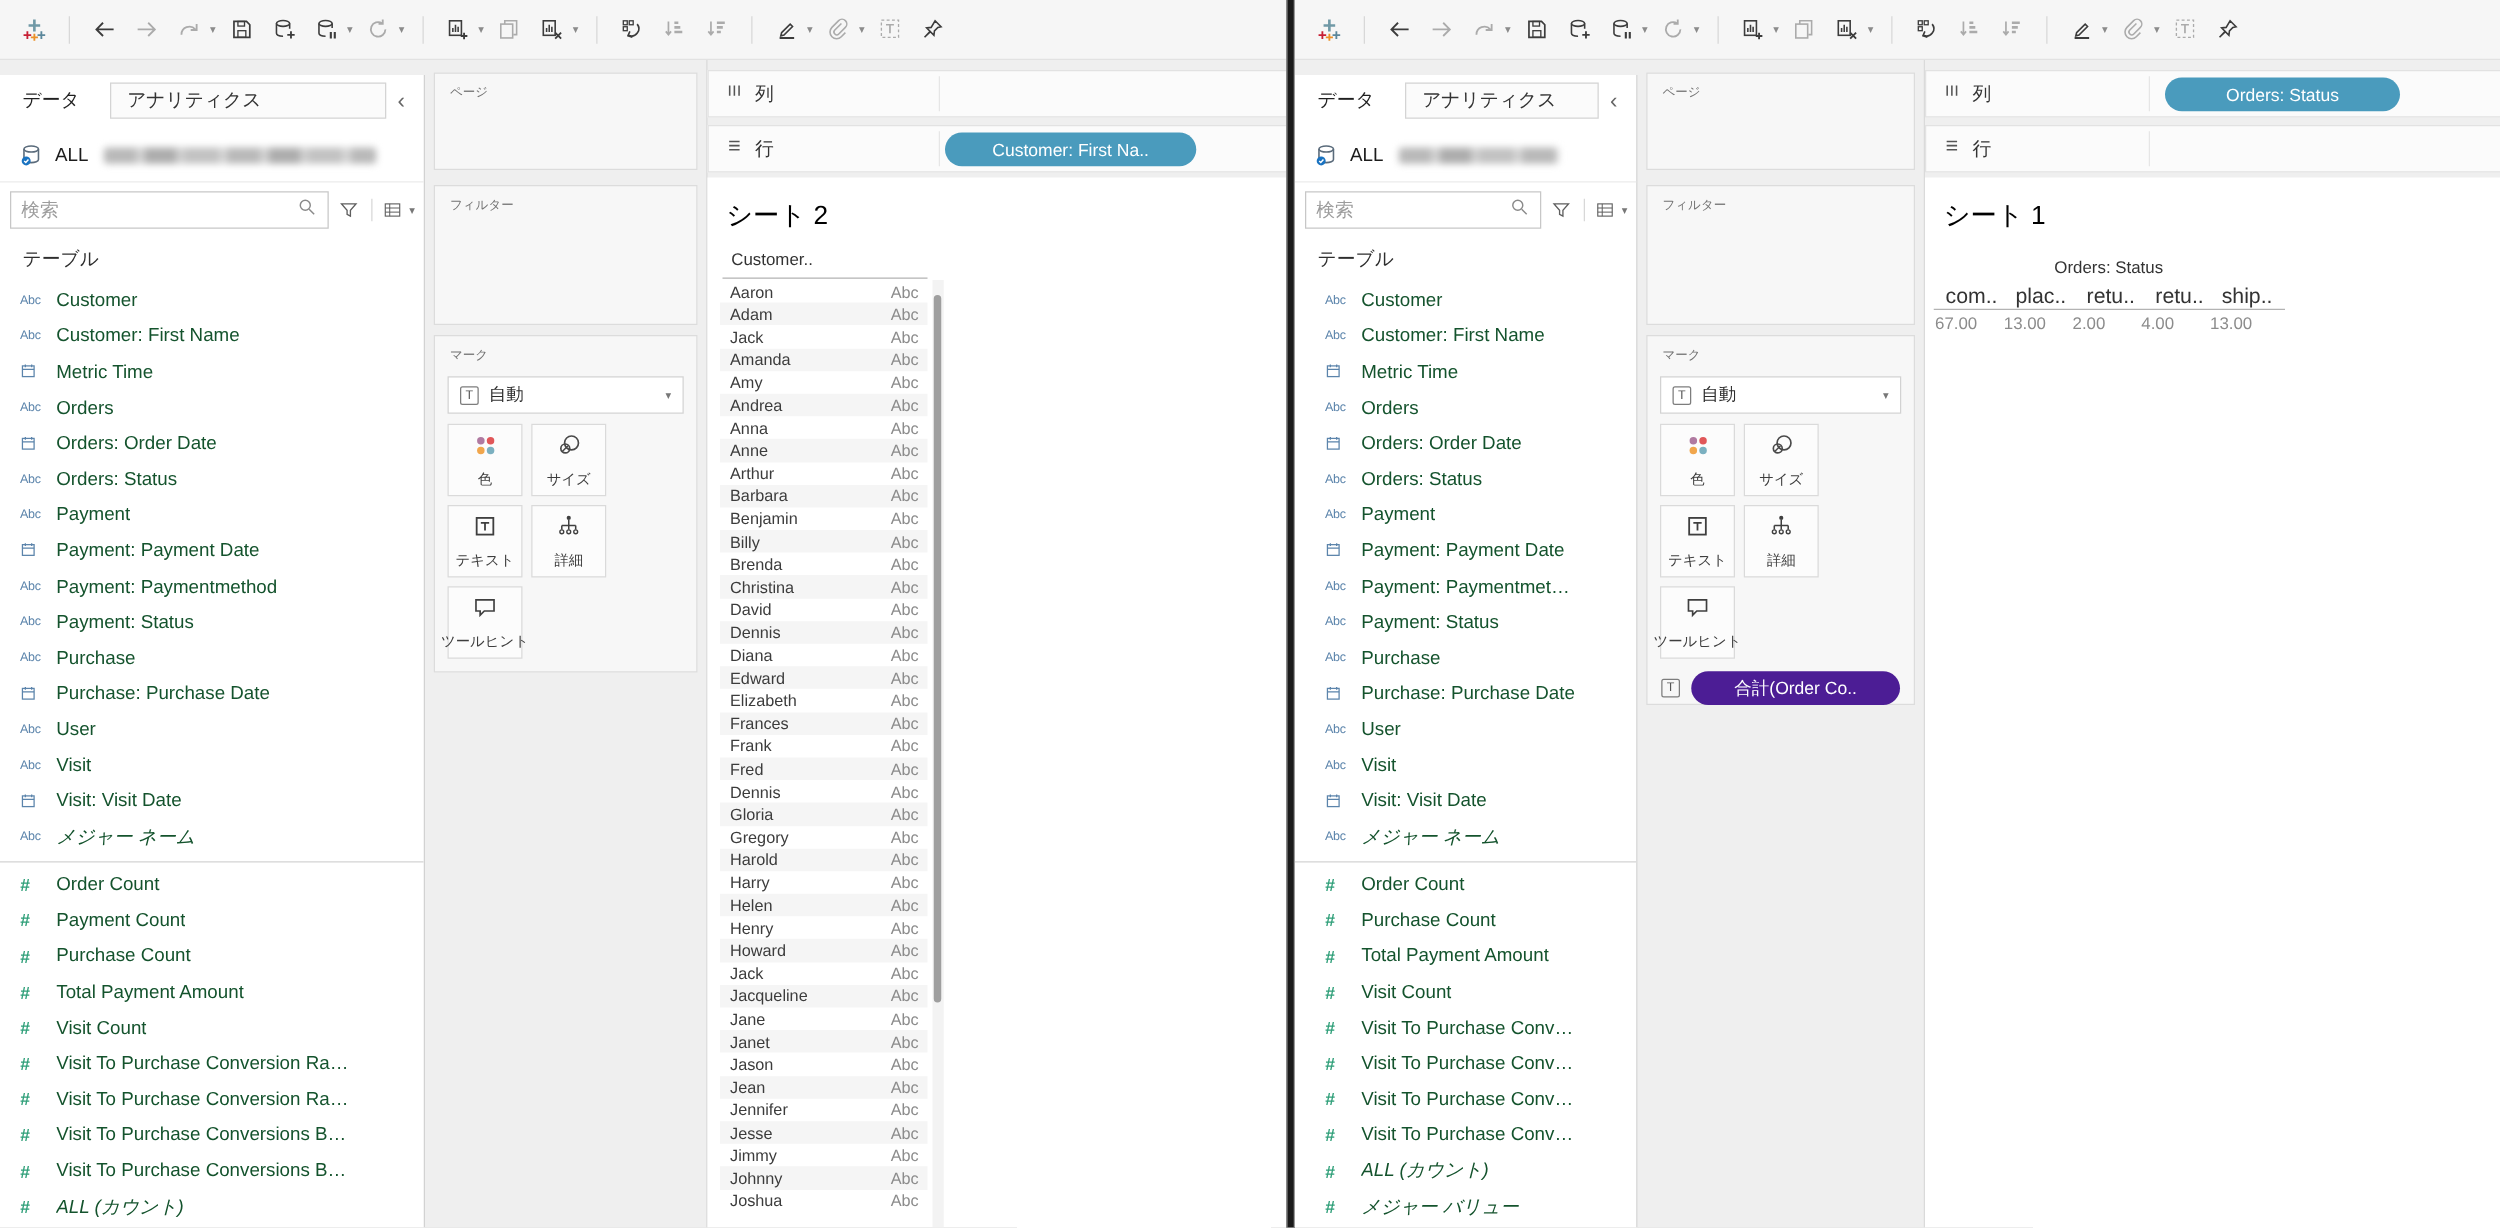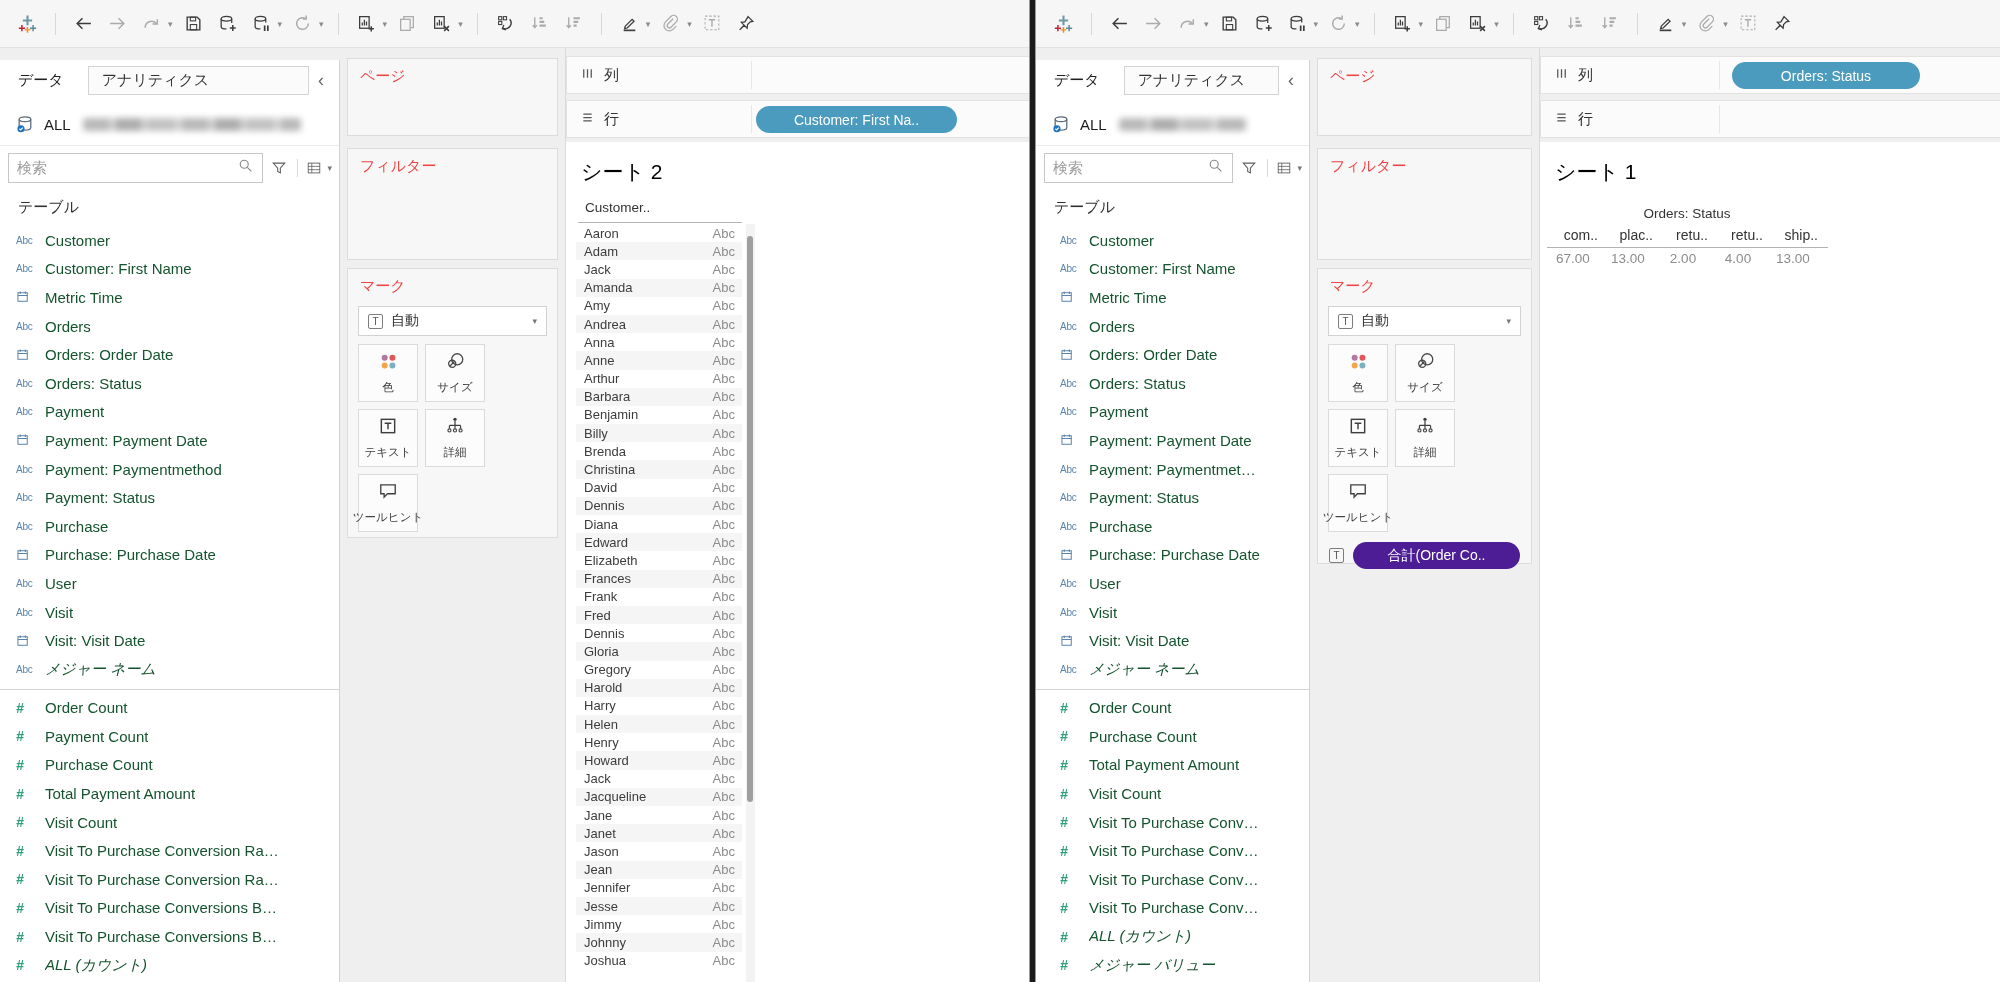--- a/index.html
+++ b/index.html
@@ -49,21 +49,21 @@
   .fi-hash{font-size:14px;color:#31a07a;font-style:italic;font-weight:bold}
   .f-label{font-size:15px;color:#14532d;overflow:hidden;text-overflow:clip}
   .f-label.italic{font-style:italic}
   .f-divider{border-top:1px solid #d4d4d4;margin:5px 0 4px 0}
 
   
   .shelfcol{position:absolute;top:48px;bottom:0;background:#efefef;border-right:1px solid #dadada}
   #win-left .shelfcol{left:341px;width:225px}
   #win-right .shelfcol{left:275px;width:229px}
   .card{position:absolute;left:6px;right:7px;background:#f7f7f7;border:1px solid #dcdcdc}
-  .card-label{padding:8px 12px 4px;font-size:15px;color:#ef4444}
+  .card-label{padding:8px 12px 4px;font-size:10px;color:#737373}
   .card-pages{top:10px;height:78px}
   .card-filters{top:100px;height:112px}
   .card-marks{top:220px;height:270px}
   #win-right .card-marks{height:296px}
   .marks-dropdown{margin:6px 10px 4px;height:30px;border:1px solid #d2d2d2;background:#fff;display:flex;align-items:center;padding:0 9px;gap:8px;font-size:14px;color:#2e2e2e}
   .dd-caret{margin-left:auto;color:#777;font-size:9px}
   .t-box{width:15px;height:15px;border:1px solid #7d7d7d;border-radius:2px;font-size:10px;color:#555;display:flex;align-items:center;justify-content:center;flex:none}
   .marks-grid{display:flex;flex-wrap:wrap;gap:7px;margin:8px 10px}
   .mark-btn{width:60px;height:58px;background:#fcfcfc;border:1px solid #dadada;display:flex;flex-direction:column;align-items:center;justify-content:center;gap:5px}
   .mb-icon svg{width:20px;height:20px}
@@ -101,22 +101,22 @@
   .s2-row:nth-child(even){background:#f5f5f5}
   .s2-name{font-size:13px;color:#3c3c3c}
   .s2-val{font-size:13px;color:#8c8c8c}
   .s2-scroll{position:absolute;top:82px;bottom:0;left:180px;width:9px;background:#f3f3f3}
   .s2-thumb{position:absolute;top:12px;left:1px;width:6px;height:566px;background:#9f9f9f;border-radius:3px}
   
   .s1-spanner{position:absolute;top:64px;left:8px;width:278px;text-align:center;font-size:13.5px;color:#333}
   .s1-cols{position:absolute;top:85px;left:8px;display:flex}
   .s1-line{position:absolute;top:105px;left:7px;width:281px;height:1px;background:#b3b3b3}
   .s1-vals{position:absolute;top:109px;left:8px;display:flex;color:#8c8c8c}
-  .s1-cols .cell{width:55px;text-align:right;font-size:14px;color:#333;padding-right:5px}
-  .s1-vals .cell{width:55px;text-align:center;font-size:13.5px;padding-right:5px}
+  .s1-cols .cell{width:55px;text-align:right;font-size:17px;color:#333;padding-right:5px}
+  .s1-vals .cell{width:55px;text-align:left;font-size:13.5px;padding-right:5px}
 </style>
 </head>
 <body>
 
 <div class="window" id="win-left">
   <div class="toolbar">
       <span class="tb-item">
         <svg viewBox="0 0 18 18">
           <path d="M8 1.5h2v3.6h3.4v2H10v3.6H8V7.1H4.6v-2H8z" fill="#7099a6"></path>
           <path d="M3 10.5h1.4v2.2h2.2v1.4H4.4v2.2H3v-2.2H.8v-1.4H3z" fill="#c72035"></path>

